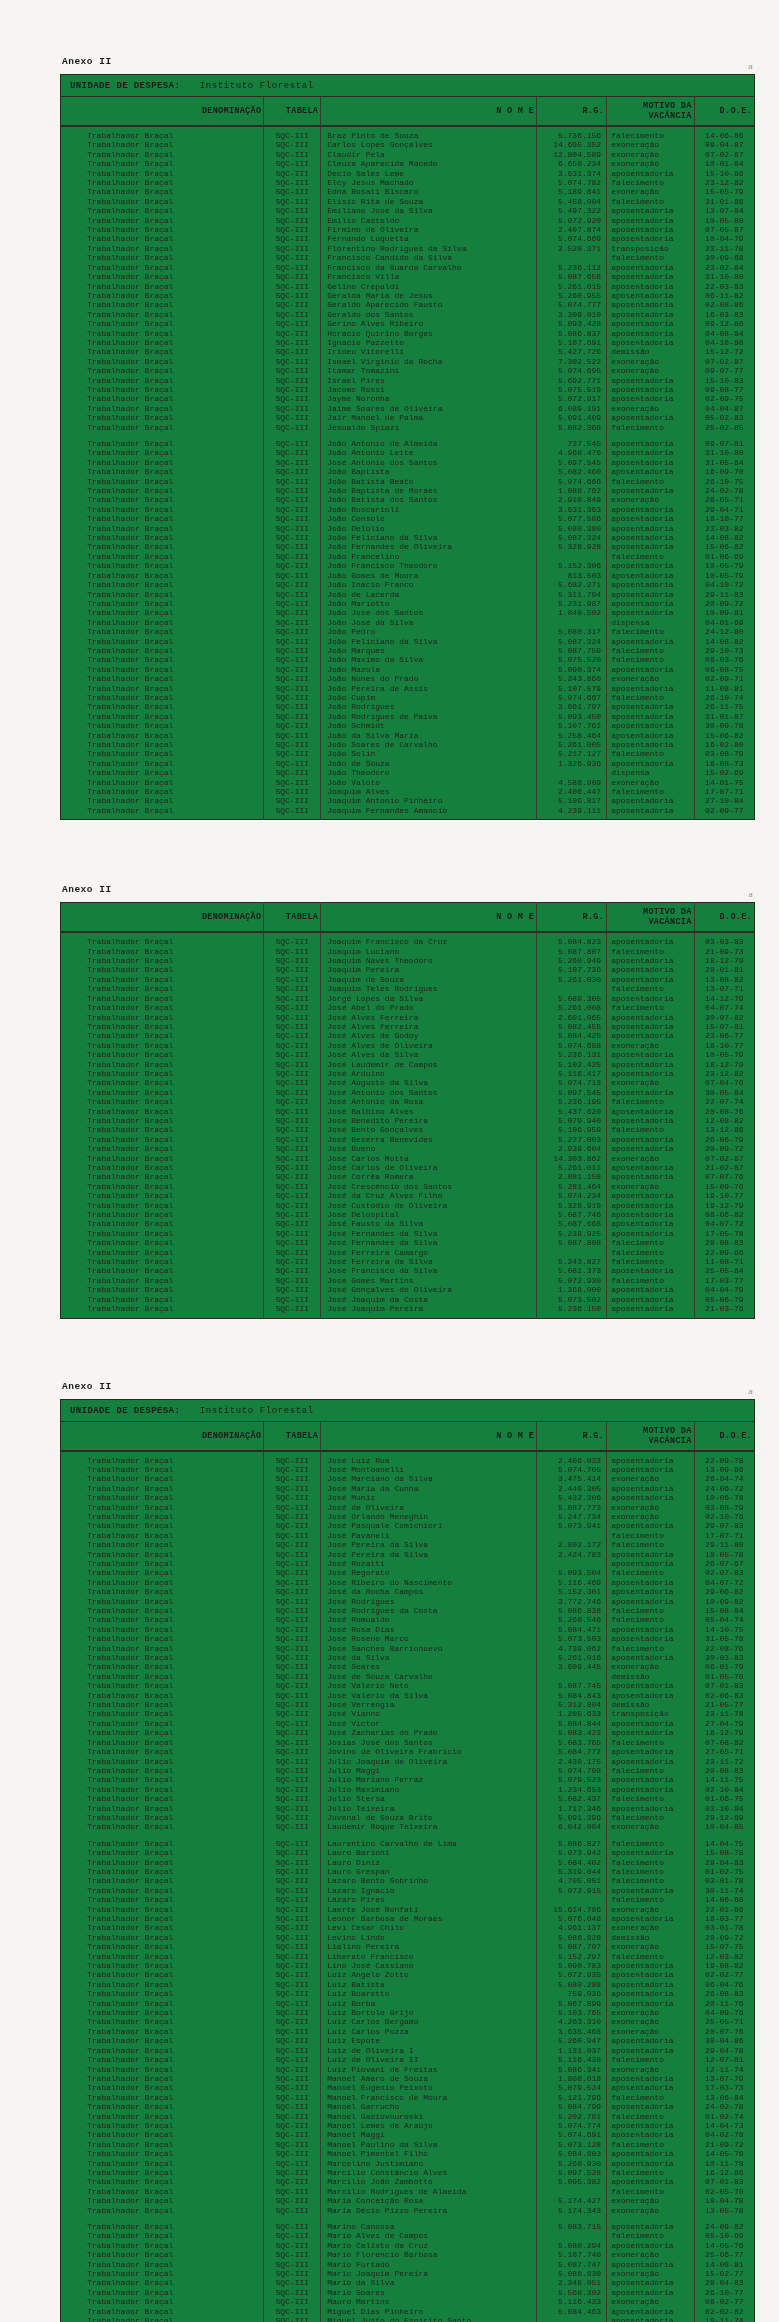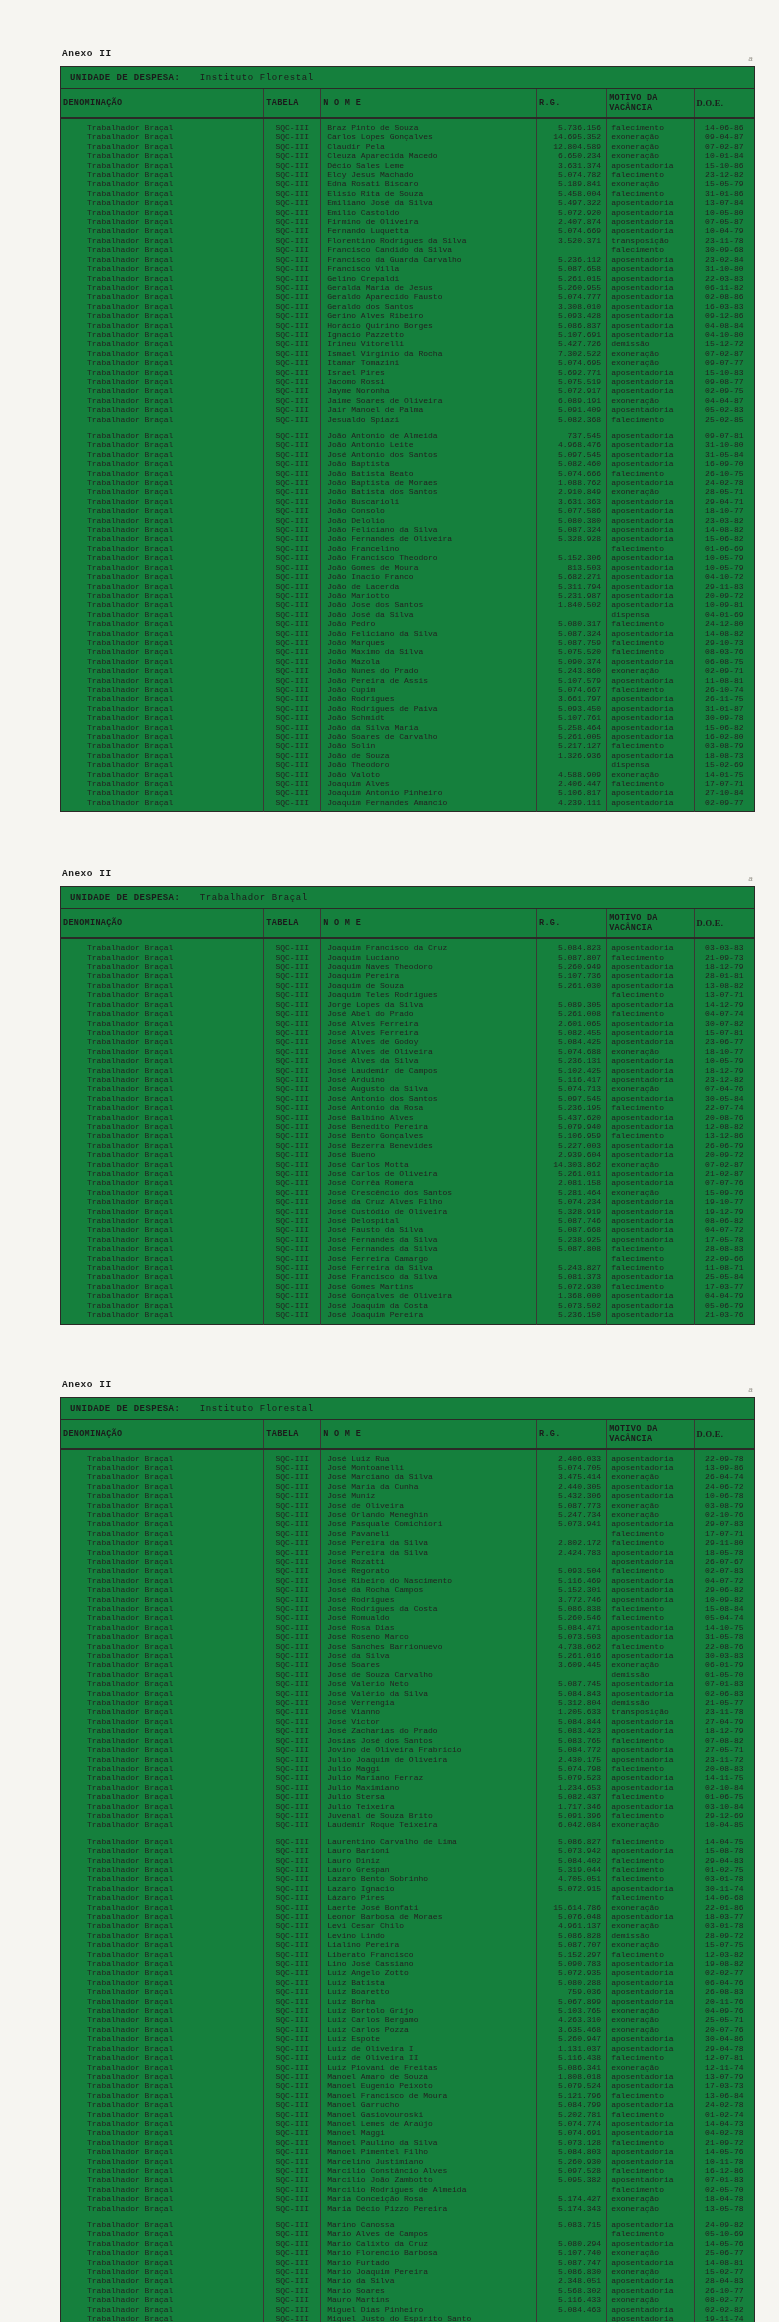--- a/index.html
+++ b/index.html
@@ -9,21 +9,21 @@
   }
   body {
     width: 779px;
     min-height: 2322px;
     background: #f6f5f1;
     font-family: "Liberation Mono", "DejaVu Sans Mono", monospace;
     color: #1b1b1b;
     -webkit-font-smoothing: antialiased;
   }
   .doc-section {
-    margin: 0 24px 0 60px;
+    margin: 8px 24px 0 60px;
     position: relative;
     border-radius: 15px;
   }
   .doc-section.s1 { padding-top: 48px; }
   .doc-section.s2 { padding-top: 56px; }
   .doc-section.s3 { padding-top: 54px; }
   .annex-label {
     font-size: 9.5px;
     font-weight: bold;
     letter-spacing: 0.5px;
@@ -54,24 +54,24 @@
   .unit-prefix { font-weight: bold; letter-spacing: 0.4px; }
   .unit-name { margin-left: 14px; letter-spacing: 0.6px; }
   tr.cols th {
     border-bottom: 2px solid #2b2a27;
     border-right: 1px solid #3a3935;
     font-size: 8.5px;
     font-weight: bold;
     letter-spacing: 0.3px;
     padding: 4px 2px;
     vertical-align: middle;
-    text-align: left;
+    text-align: right;
     line-height: 10px;
   }
-  tr.cols th:last-child { border-right: none; font-family: Liberation Serif, serif; }
+  tr.cols th:last-child { border-right: none; }
   col.c-denom  { width: 29.3%; }
   col.c-tabela { width: 8.2%;  }
   col.c-nome   { width: 31.1%; }
   col.c-rg     { width: 10.1%; }
   col.c-motivo { width: 12.6%; }
   col.c-doe    { width: 8.7%;  }
   tbody td {
     border-right: 1px solid #3a3935;
     font-size: 8px;
     line-height: 9.4px;
@@ -723,26 +723,20 @@
   <table class="vacancy-table">
     <colgroup>
       <col class="c-denom">
         <col class="c-tabela">
         <col class="c-nome">
         <col class="c-rg">
         <col class="c-motivo">
         <col class="c-doe">
     </colgroup>
     <thead>
-      <tr class="unit-row">
-        <td colspan="6">
-          <span class="unit-prefix">UNIDADE DE DESPESA:</span>
-          <span class="unit-name">Trabalhador Braçal</span>
-        </td>
-      </tr>
       <tr class="cols">
         <th>DENOMINAÇÃO</th>
         <th>TABELA</th>
         <th>N O M E</th>
         <th>R.G.</th>
         <th>
           <div>MOTIVO DA</div>
           <div>VACÂNCIA</div>
         </th>
         <th>D.O.E.</th>

